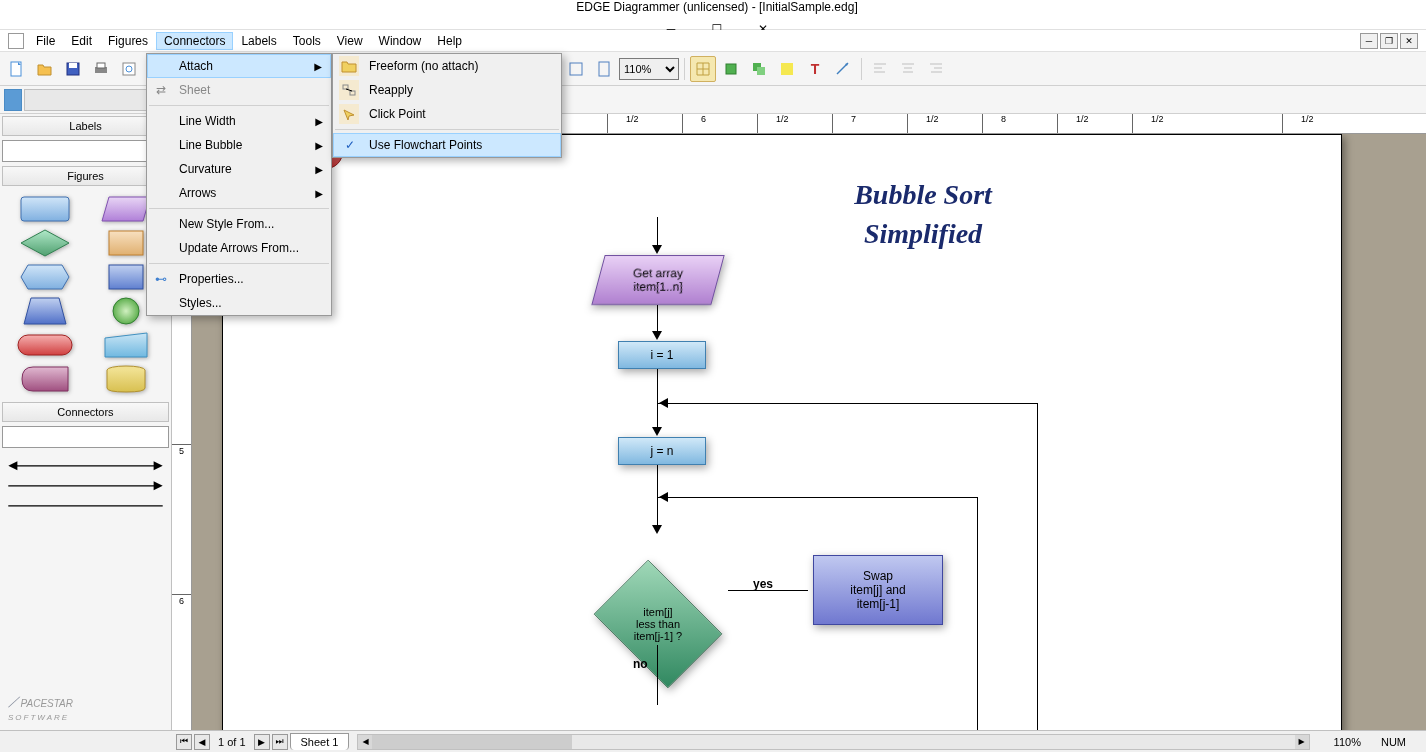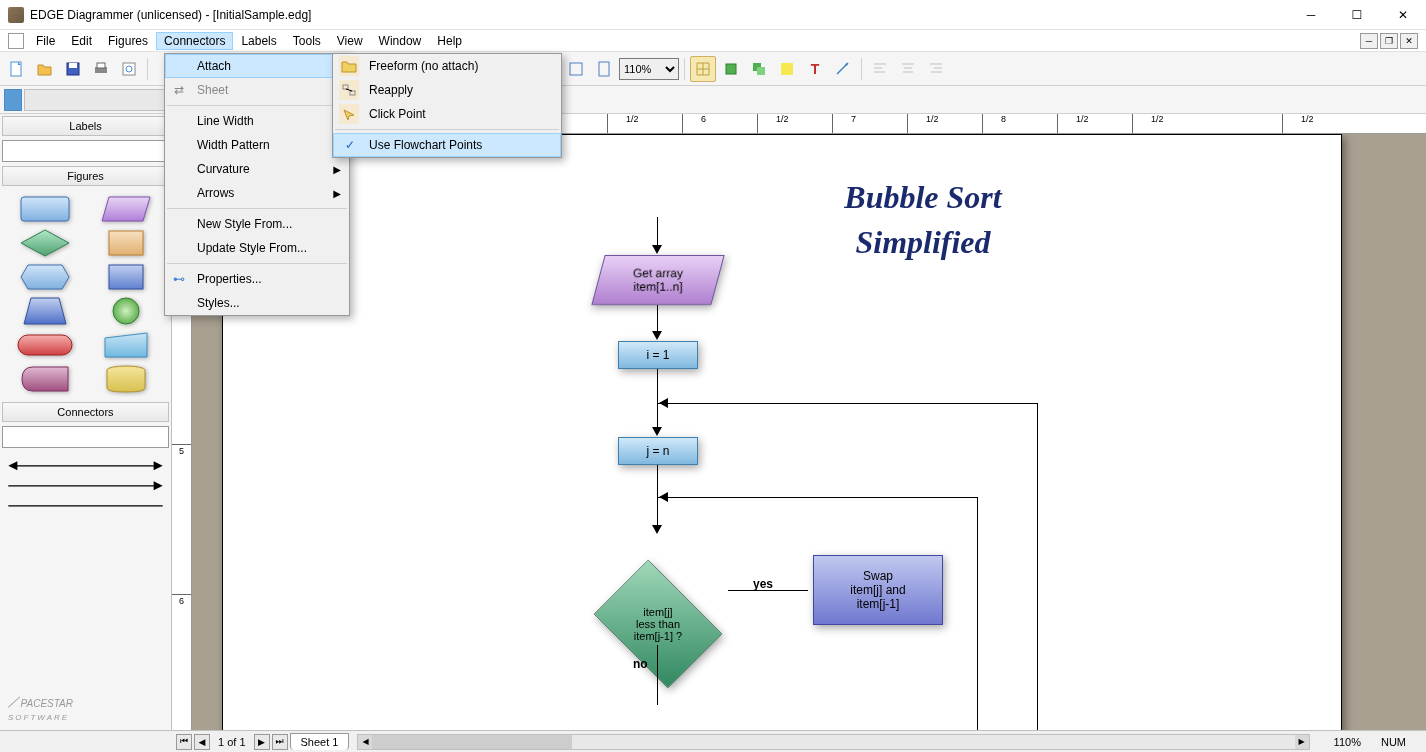--- a/index.html
+++ b/index.html
@@ -1,19 +1,19 @@
 <!DOCTYPE html>
 <html><head>
 <meta charset="utf-8">
 <style>
 * { box-sizing: border-box; margin: 0; padding: 0; }
 body { font-family: "Segoe UI", Tahoma, sans-serif; font-size: 12px; background: #fff; overflow: hidden; width: 1426px; height: 752px; position: relative; }
 
 
-.titlebar { height: 30px; background: #fff; display: flex; align-items: center; padding: 0 0 0 8px; border-bottom: 1px solid #e0e0e0; }
+.titlebar { height: 30px; background: #fff; display: flex; align-items: center; padding: 0 0 0 8px; border-bottom: 1px solid #e0e0e0; flex-direction: column; }
 .titlebar .app-icon { width: 16px; height: 16px; margin-right: 6px; background: linear-gradient(135deg,#8b7355,#6b5a45); border-radius: 2px; }
 .titlebar .title { flex: 1; color: #000; }
 .titlebar .winbtns { display: flex; }
 .titlebar .winbtn { width: 46px; height: 30px; display: flex; align-items: center; justify-content: center; font-size: 12px; }
 
 
 .menubar { height: 22px; background: #fff; display: flex; align-items: center; padding: 0 8px; border-bottom: 1px solid #e0e0e0; position: relative; }
 .menubar .docicon { width: 16px; height: 16px; margin-right: 4px; background: #fff; border: 1px solid #999; }
 .menubar .menuitem { padding: 2px 8px; cursor: default; }
 .menubar .menuitem.active { background: #cce8ff; border: 1px solid #99d1ff; padding: 1px 7px; }
@@ -55,26 +55,26 @@
 .vruler { width: 20px; background: #fff; border-right: 1px solid #999; position: relative; }
 .vruler .vtick { position: absolute; left: 0; width: 100%; border-top: 1px solid #666; font-size: 9px; padding-top: 1px; text-align: center; }
 .canvas { flex: 1; background: #a8a090; position: relative; overflow: hidden; }
 .page { position: absolute; left: 30px; top: 0; width: 1120px; height: 700px; background: #fff; border: 1px solid #000; box-shadow: 3px 3px 8px rgba(0,0,0,0.4); }
 
 
 .fc-node { position: absolute; display: flex; align-items: center; justify-content: center; text-align: center; font-size: 12px; filter: drop-shadow(2px 3px 4px rgba(0,0,0,0.35)); }
 .fc-start { width: 120px; height: 34px; background: linear-gradient(#f5a5a5,#c83232); border: 1px solid #8b1a1a; border-radius: 17px; color: #000; font-weight: bold; }
 .fc-io { width: 120px; height: 50px; background: linear-gradient(#e8d0f5,#b080d0); border: 1px solid #7050a0; transform: skewX(-15deg); }
 .fc-io .inner { transform: skewX(15deg); font-size: 12px; }
-.fc-proc { width: 80px; height: 28px; background: linear-gradient(#d0e8f8,#80b8e0); border: 1px solid #4080b0; }
+.fc-proc { width: 88px; height: 28px; background: linear-gradient(#d0e8f8,#80b8e0); border: 1px solid #4080b0; }
 .fc-proc2 { width: 130px; height: 70px; background: linear-gradient(#c0c8f0,#7078d0); border: 1px solid #4048a0; }
 .fc-dec { width: 150px; height: 110px; position: relative; }
 .fc-dec .diamond { position: absolute; inset: 0; background: linear-gradient(135deg,#a0d8b8,#308860); border: 1px solid #206040; transform: rotate(45deg) scale(0.7,0.7); }
 .fc-dec .dtext { position: relative; z-index: 1; font-size: 11px; }
-.fc-title { position: absolute; font-family: "Times New Roman", serif; font-style: italic; font-weight: bold; font-size: 32px; color: #1a2a6c; text-align: center; line-height: 1.4; }
+.fc-title { position: absolute; font-family: "Times New Roman", serif; font-style: italic; font-weight: bold; font-size: 28px; color: #1a2a6c; text-align: center; line-height: 1.4; }
 .fc-edge { position: absolute; background: #000; }
 .fc-label { position: absolute; font-size: 12px; font-weight: bold; text-align: right; }
 .arrowhead { position: absolute; width: 0; height: 0; }
 .arrowhead.down { border-left: 5px solid transparent; border-right: 5px solid transparent; border-top: 9px solid #000; }
 .arrowhead.left { border-top: 5px solid transparent; border-bottom: 5px solid transparent; border-right: 9px solid #000; }
 
 
 .statusbar { height: 22px; background: #f0f0f0; border-top: 1px solid #c0c0c0; display: flex; align-items: center; font-size: 11px; }
 .statusbar .sheettabs { display: flex; align-items: center; gap: 2px; padding: 0 4px; }
 .statusbar .navbtn { width: 16px; height: 16px; border: 1px solid #999; background: #e8e8e8; font-size: 9px; display: flex; align-items: center; justify-content: center; }
@@ -88,21 +88,21 @@
 
 .dropdown { position: absolute; background: #f0f0f0; border: 1px solid #999; box-shadow: 3px 3px 8px rgba(0,0,0,0.3); z-index: 100; font-size: 12px; }
 .dropdown .ddrow { height: 24px; display: flex; align-items: center; padding: 0 24px 0 32px; position: relative; }
 .dropdown .ddrow.highlighted { background: #cce8ff; border: 1px solid #99d1ff; padding: 0 23px 0 31px; }
 .dropdown .ddrow.disabled { color: #888; }
 .dropdown .ddrow .arrow { position: absolute; right: 8px; font-size: 10px; }
 .dropdown .ddrow .licon { position: absolute; left: 6px; width: 16px; height: 16px; display:flex;align-items:center;justify-content:center; }
 .dropdown .ddsep { height: 1px; background: #d0d0d0; margin: 3px 2px; }
 
 .submenu { left: 332px; top: 53px; width: 230px; }
-.mainmenu { left: 164px; top: 53px; width: 186px; }
+.mainmenu { left: 146px; top: 53px; width: 186px; }
 .submenu .ddrow .sicon { position: absolute; left: 6px; width: 20px; height: 20px; display: flex; align-items: center; justify-content: center; }
 .submenu .iconcol { background: #f5ead0; }
 .submenu .ddrow { padding-left: 36px; }
 .submenu .ddrow.highlighted { padding-left: 35px; }
 
 
 .ico { width: 18px; height: 18px; }
 </style>
 </head>
 <body>
@@ -526,37 +526,37 @@
   <div class="ddrow disabled">
       <span class="licon">⇄</span>
       <span>Sheet</span>
     </div>
   <div class="ddsep"></div>
   <div class="ddrow">
       <span>Line Width</span>
       <span class="arrow">▶</span>
     </div>
   <div class="ddrow">
-      <span>Width Pattern</span>
+      <span>Line Bubble</span>
       <span class="arrow">▶</span>
     </div>
   <div class="ddrow">
       <span>Curvature</span>
       <span class="arrow">▶</span>
     </div>
   <div class="ddrow">
       <span>Arrows</span>
       <span class="arrow">▶</span>
     </div>
   <div class="ddsep"></div>
   <div class="ddrow">
       <span>New Style From...</span>
     </div>
   <div class="ddrow">
-      <span>Update Style From...</span>
+      <span>Update Arrows From...</span>
     </div>
   <div class="ddsep"></div>
   <div class="ddrow">
       <span class="licon" style="color:#4080d0">⊷</span>
       <span>Properties...</span>
     </div>
   <div class="ddrow">
       <span>Styles...</span>
     </div>
 </div>

